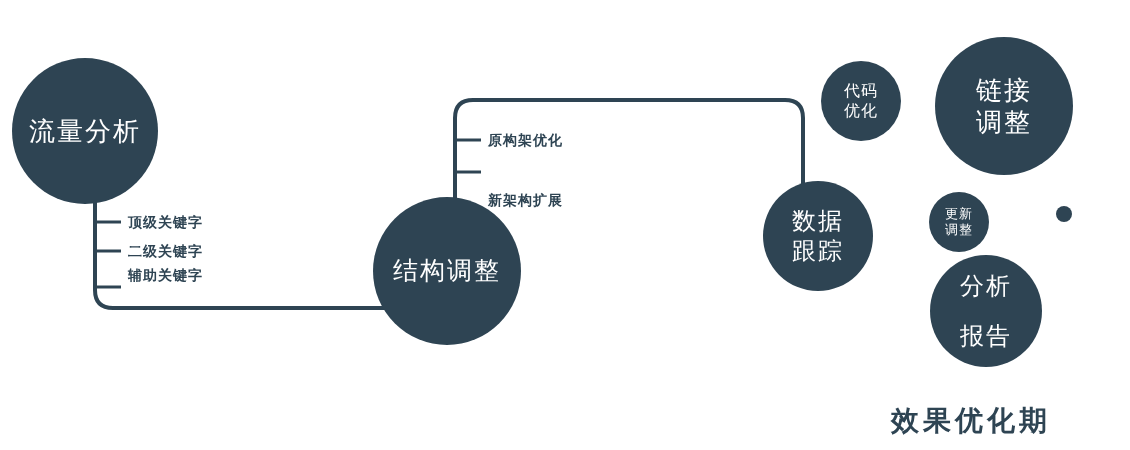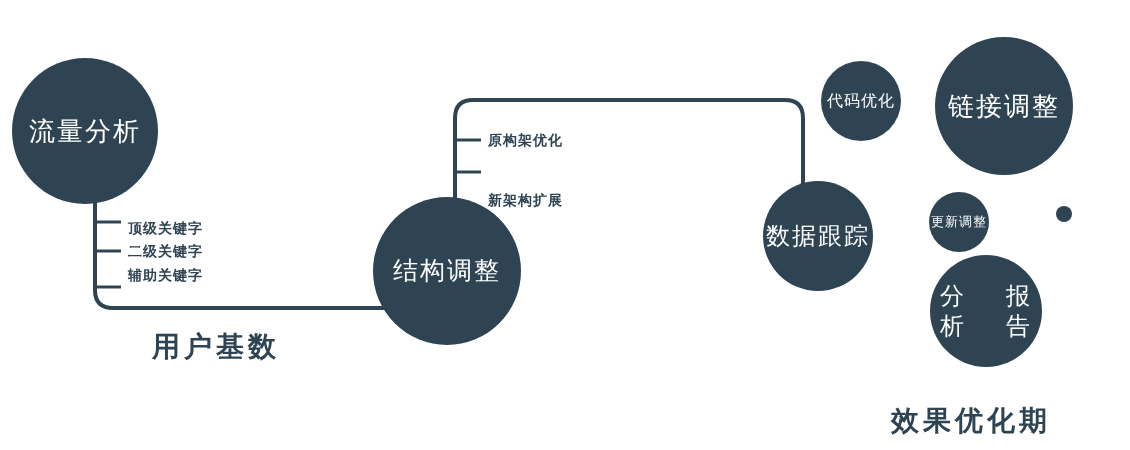--- a/index.html
+++ b/index.html
@@ -18,21 +18,21 @@
     left: 0; top: 0;
     width: 1130px; height: 450px;
   }
 
   .circle {
     position: absolute;
     border-radius: 50%;
     background: #2e4453;
     color: #ffffff;
     display: flex;
-    flex-direction: row;
+    flex-direction: column;
     align-items: center;
     justify-content: center;
     text-align: center;
     letter-spacing: 2px;
     line-height: 1.25;
   }
 
   .c-traffic   { left: 12px;  top: 58px;  width: 146px; height: 146px; font-size: 26px; text-align: right; }
   .c-structure { left: 373px; top: 197px; width: 148px; height: 148px; font-size: 25px; }
   .c-tracking  { left: 763px; top: 181px; width: 110px; height: 110px; font-size: 24px; }
@@ -50,21 +50,21 @@
   }
 
   .tick-label {
     position: absolute;
     color: #2e4453;
     font-size: 14px;
     font-weight: bold;
     letter-spacing: 1px;
     white-space: nowrap;
   }
-  .t1 { left: 128px; top: 220px; }
+  .t1 { left: 128px; top: 214px; }
   .t2 { left: 128px; top: 243px; }
   .t3 { left: 128px; top: 267px; font-family: Liberation Mono, monospace; }
   .t4 { left: 488px; top: 132px; }
   .t5 { left: 488px; top: 164px; margin-top: 28px; }
 
   .big-label {
     position: absolute;
     color: #2e4453;
     font-size: 28px;
     font-weight: bold;
@@ -128,16 +128,15 @@
   </div>
 
   <div class="dot"></div>
 
   <div class="tick-label t1">顶级关键字</div>
   <div class="tick-label t2">二级关键字</div>
   <div class="tick-label t3">辅助关键字</div>
   <div class="tick-label t4">原构架优化</div>
   <div class="tick-label t5">新架构扩展</div>
 
-  <div class="big-label lb-user">用户基数</div>
   <div class="big-label lb-effect">效果优化期</div>
 
 </div>
 
 </body></html>

